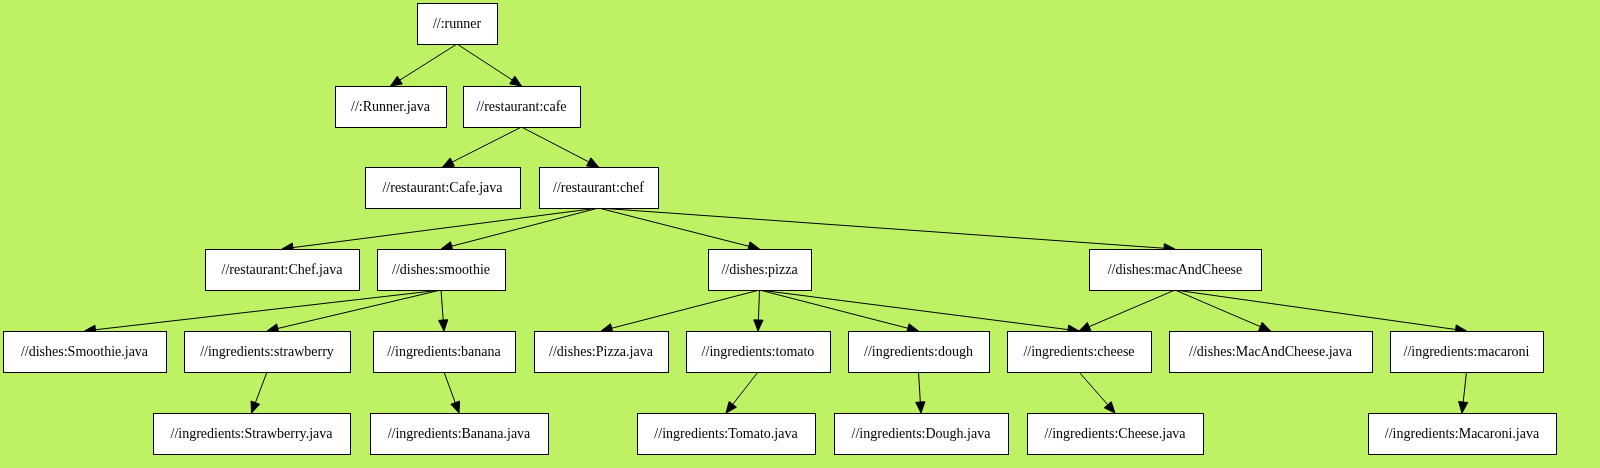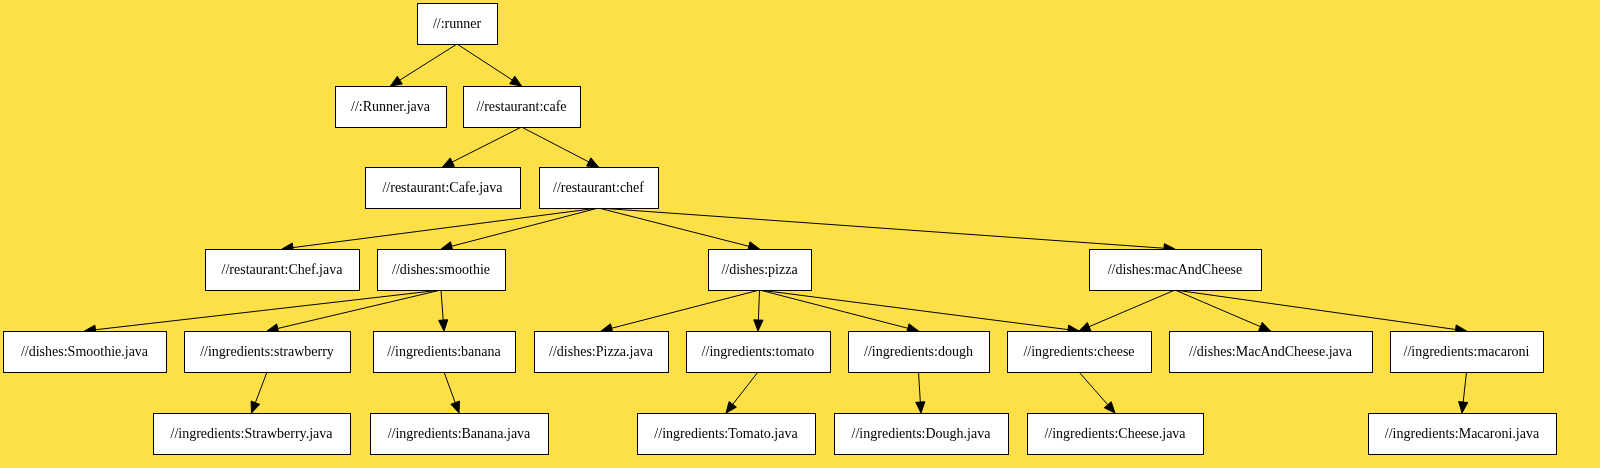--- a/index.html
+++ b/index.html
@@ -4,21 +4,21 @@
 <style>
   html, body {
     margin: 0;
     padding: 0;
     background: #ffffff;
   }
   #graph-root {
     position: relative;
     width: 1600px;
     height: 468px;
-    background: #fde047;
+    background: #bef264;
     font-family: "Liberation Serif", "DejaVu Serif", serif;
     overflow: hidden;
   }
   #graph-svg {
     display: block;
     width: 1600px;
     height: 468px;
   }
   .graph-node rect {
     fill: #ffffff;

